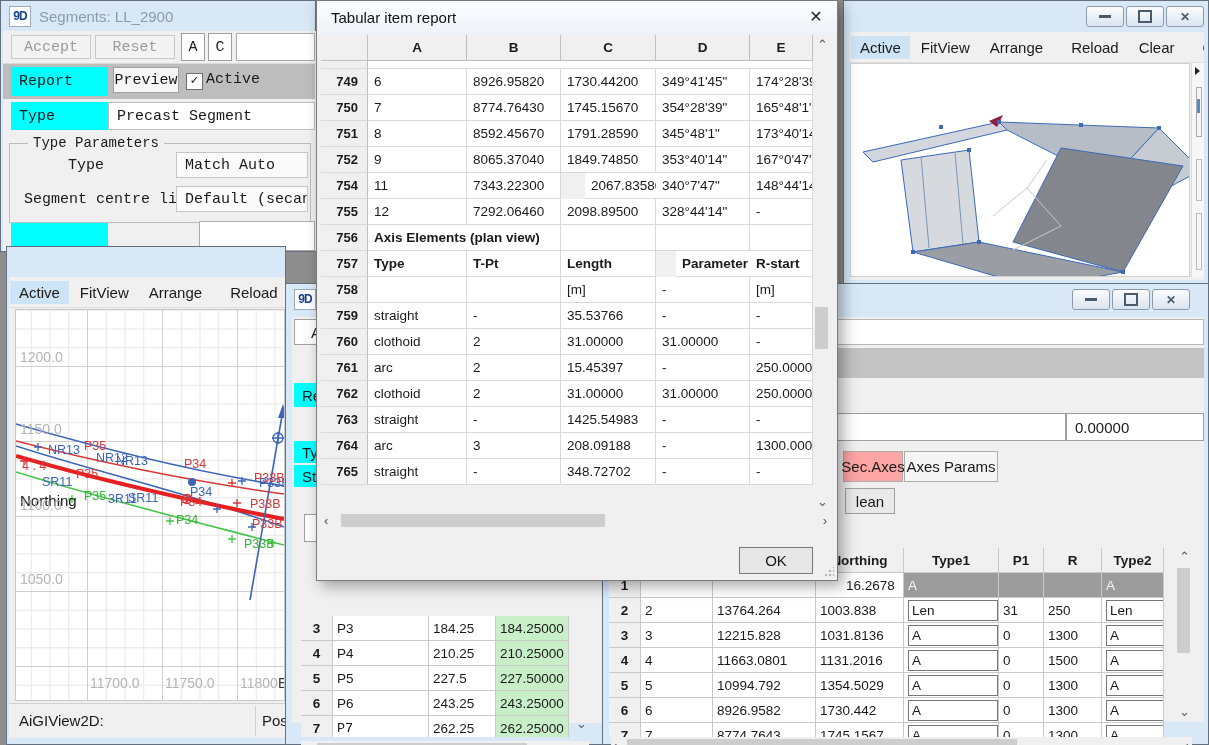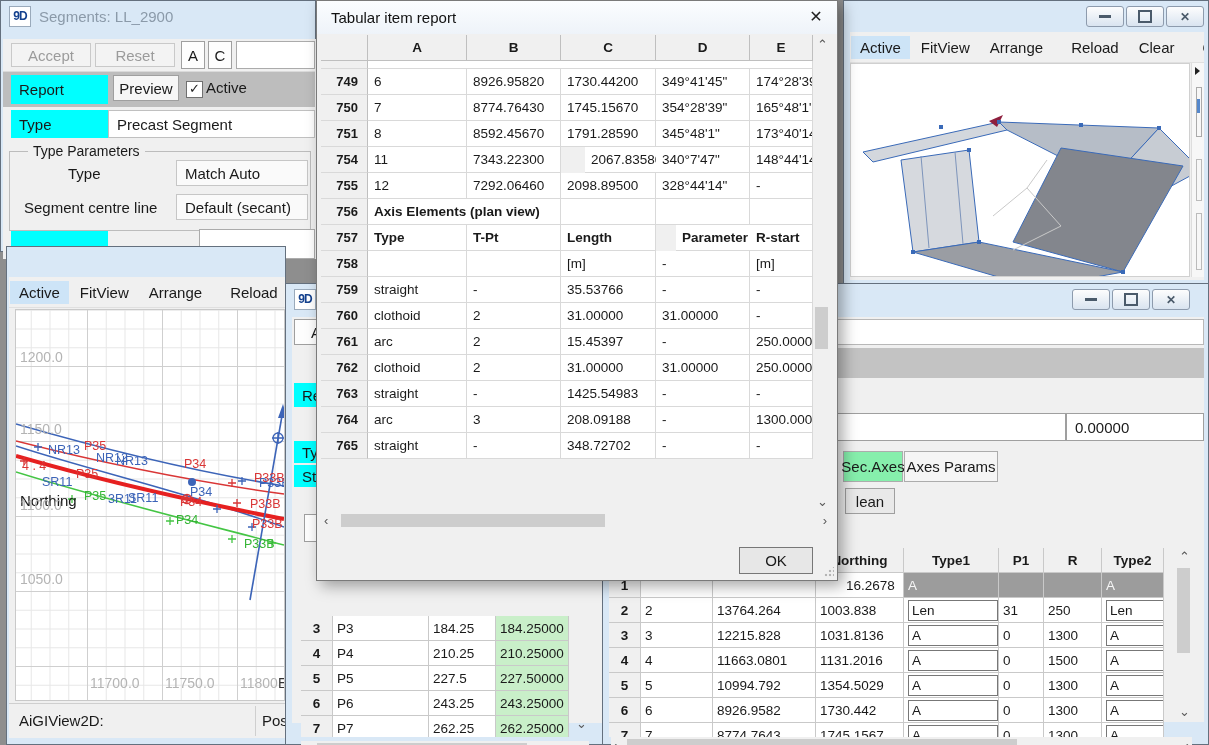--- a/index.html
+++ b/index.html
@@ -67,21 +67,21 @@
   svg text{font-family:"Liberation Sans",sans-serif;}
 </style>
 </head>
 <body>
 
 <div class="win" style="left:0;top:0;width:316px;height:252px;">
   <div class="tbar">
     <span class="ico9d">9D</span>
     <span class="ttl">Segments: LL_2900</span>
   </div>
-  <div class="content" style="left:2px;top:38px;width:340px;height:220px;">
+  <div class="content" style="left:2px;top:30px;width:340px;height:220px;font-family:Liberation Mono, monospace;">
     <div style="position:absolute;left:0;top:0;width:312px;height:32px;background:#f0f0f0;border-bottom:1px solid #dadada;">
       <div class="btn dis" style="left:8px;top:4px;width:80px;height:24px;">
           <span>Accept</span>
         </div>
       <div class="btn dis" style="left:92px;top:4px;width:80px;height:24px;">
           <span>Reset</span>
         </div>
       <div class="btn" style="left:178px;top:2px;width:24px;height:28px;background:#fdfdfd;">
           <span>A</span>
         </div>
@@ -312,21 +312,21 @@
           <div class="ax-c greenc" style="left: 195px; width: 73px;">227.50000</div>
         </div>
         <div class="dg-row" style="height: 25px;">
           <div class="ax-c num" style="left: 0px; width: 32px;">6</div>
           <div class="ax-c" style="left: 32px; width: 96px;">P6</div>
           <div class="ax-c" style="left: 128px; width: 67px;">243.25</div>
           <div class="ax-c greenc" style="left: 195px; width: 73px;">243.25000</div>
         </div>
         <div class="dg-row" style="height: 25px;">
           <div class="ax-c num" style="left: 0px; width: 32px;">7</div>
-          <div class="ax-c" style="left: 32px; width: 96px;">P7</div>
+          <div class="ax-c" style="left: 32px; width: 96px; font-family: Liberation Mono, monospace;">P7</div>
           <div class="ax-c" style="left: 128px; width: 67px;">262.25</div>
           <div class="ax-c greenc" style="left: 195px; width: 73px;">262.25000</div>
         </div>
       </div>
     <div class="sb-arr" style="left:284px;top:108px;top:400px;">⌄</div>
     <div class="sbt" style="left:9px;top:424px;width:288px;height:15px;">
       <span class="sb-arr" style="left:2px;top:1px;">‹</span>
       <div class="sb-thumb" style="left:16px;top:2px;width:210px;height:11px;"></div>
       <span class="sb-arr" style="right:2px;top:1px;">›</span>
     </div>
@@ -344,21 +344,21 @@
       </div>
     <div class="capbtn">✕</div>
   </div>
   <div class="content" style="left:6px;top:33px;width:595px;height:405px;">
     <div class="fld" style="left:0;top:2px;width:595px;height:26px;border-color:#b8b8b8;"></div>
     <div style="position:absolute;left:0;top:31px;width:595px;height:30px;background:#c3c3c3;"></div>
     <div class="fld" style="left:0;top:96px;width:457px;height:28px;border-color:#9f9f9f;"></div>
     <div class="fld" style="left:457px;top:96px;width:138px;height:28px;border-color:#9f9f9f;">
         <span>0.00000</span>
       </div>
-    <div class="btn" style="left:234px;top:134px;width:60px;height:31px;background:#86efac;border-color:#acacac;">
+    <div class="btn" style="left:234px;top:134px;width:60px;height:31px;background:#fca5a5;border-color:#acacac;">
         <span>Sec.Axes</span>
       </div>
     <div class="btn" style="left:295px;top:134px;width:94px;height:31px;background:#f5f5f5;border-color:#acacac;">
         <span>Axes Params</span>
       </div>
     <div class="btn" style="left:236px;top:171px;width:50px;height:26px;background:#e9e9e9;">
         <span>lean</span>
       </div>
     <div id="axhdr" style="position:absolute;left:0;top:231px;width:561px;height:25px;">
         <div class="ax-c hd" style="left: 0px; width: 32px; height: 25px;"></div>
@@ -517,20 +517,28 @@
       </div>
       <div class="dg-row" style="height: 26px;">
         <div class="dg-num" style="width: 47px;">751</div>
         <div class="dg-c" style="left: 47px; width: 99px;">8</div>
         <div class="dg-c" style="left: 146px; width: 94px;">8592.45670</div>
         <div class="dg-c" style="left: 240px; width: 95px;">1791.28590</div>
         <div class="dg-c" style="left: 335px; width: 94px;">345°48'1"</div>
         <div class="dg-c" style="left: 429px; width: 63px;">173°40'14</div>
       </div>
       <div class="dg-row" style="height: 26px;">
+        <div class="dg-num" style="width: 47px;">752</div>
+        <div class="dg-c" style="left: 47px; width: 99px;">9</div>
+        <div class="dg-c" style="left: 146px; width: 94px;">8065.37040</div>
+        <div class="dg-c" style="left: 240px; width: 95px;">1849.74850</div>
+        <div class="dg-c" style="left: 335px; width: 94px;">353°40'14"</div>
+        <div class="dg-c" style="left: 429px; width: 63px;">167°0'47"</div>
+      </div>
+      <div class="dg-row" style="height: 26px;">
         <div class="dg-num" style="width: 47px;">754</div>
         <div class="dg-c" style="left: 47px; width: 99px;">11</div>
         <div class="dg-c" style="left: 146px; width: 94px;">7343.22300</div>
         <div class="dg-c" style="left: 240px; width: 95px; margin-left: 24px;">2067.83580</div>
         <div class="dg-c" style="left: 335px; width: 94px;">340°7'47"</div>
         <div class="dg-c" style="left: 429px; width: 63px;">148°44'14</div>
       </div>
       <div class="dg-row" style="height: 26px;">
         <div class="dg-num" style="width: 47px;">755</div>
         <div class="dg-c" style="left: 47px; width: 99px;">12</div>

